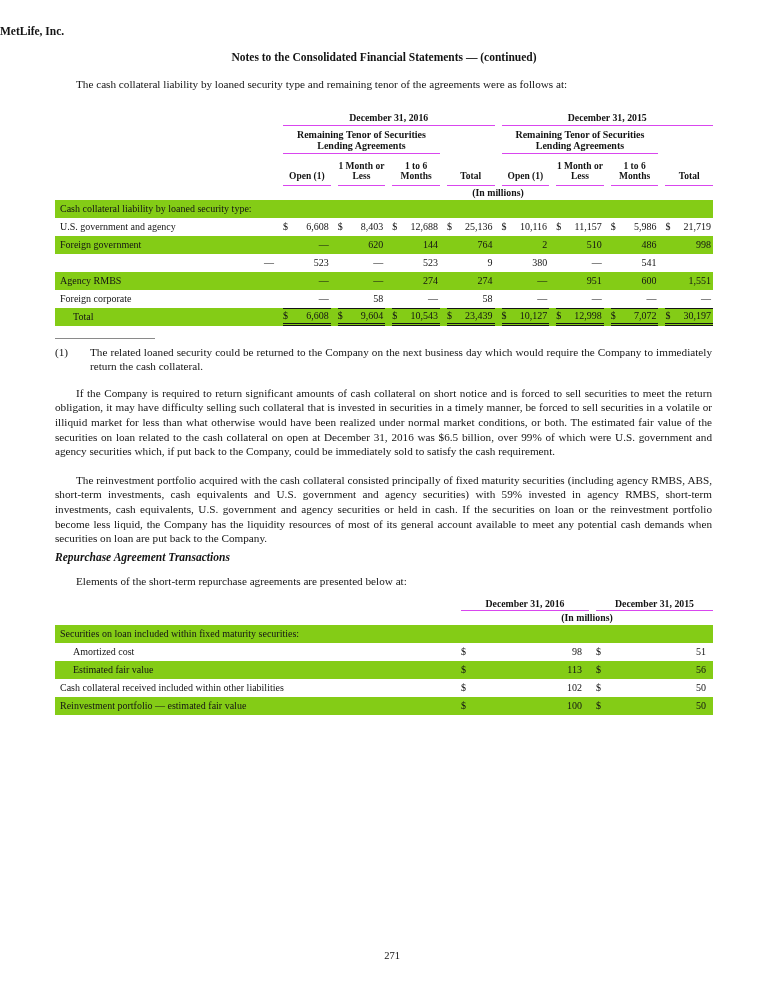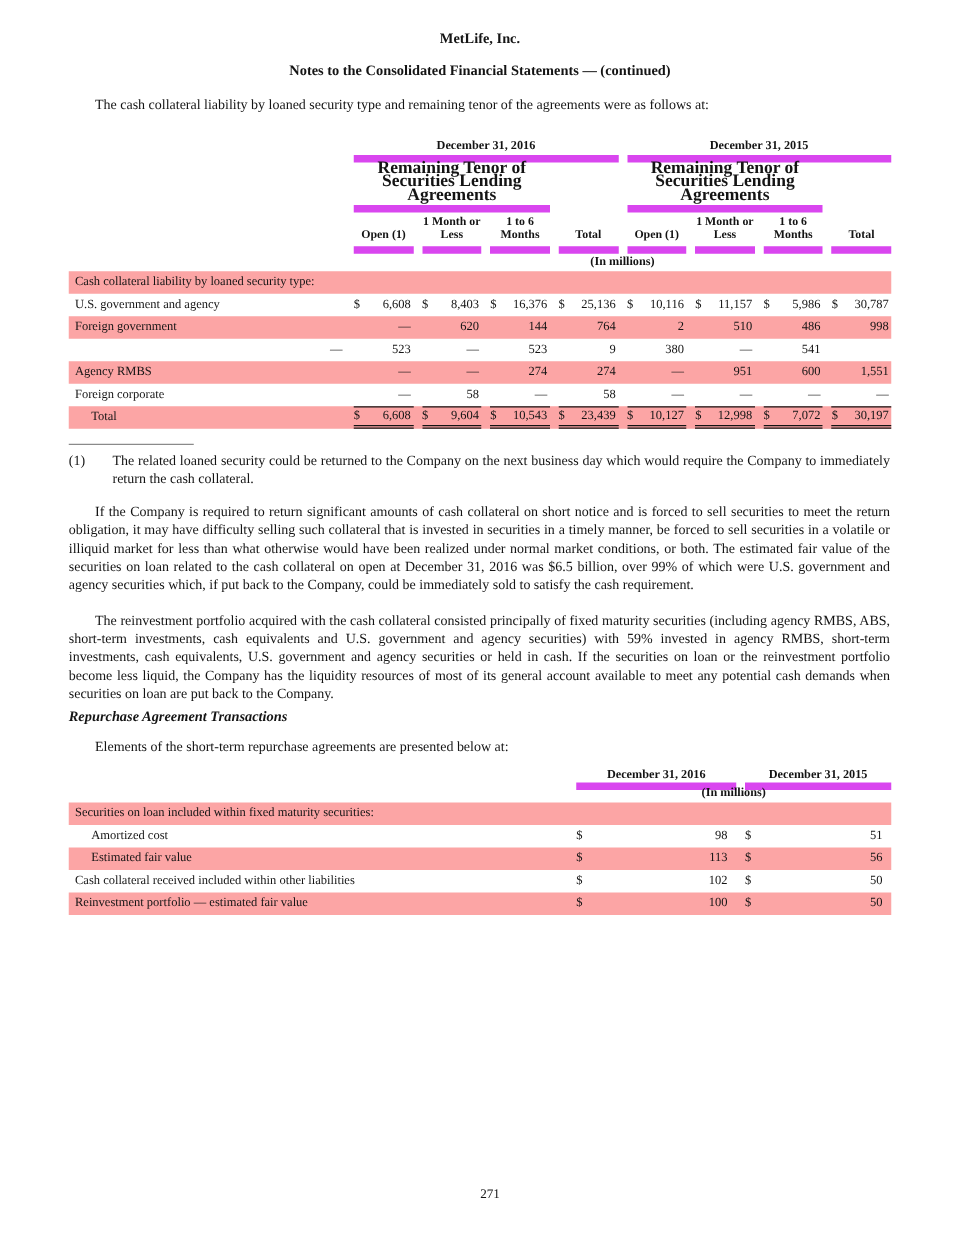--- a/index.html
+++ b/index.html
@@ -7,21 +7,21 @@
   body {
     width:768px; height:1004px;
     font-family:"Liberation Serif", serif;
     color:#141414;
     position:relative;
     overflow:hidden;
   }
   .page { position:relative; width:768px; height:1004px; }
 
   
-  .doc-title { padding-top:24px; text-align:center; font-weight:bold; font-size:11.5px; line-height:14px; }
+  .doc-title { padding-top:24px; font-weight:bold; font-size:11.5px; line-height:14px; }
   .doc-subtitle { margin-top:12px; text-align:center; font-weight:bold; font-size:11.5px; line-height:14px; }
   .section-heading { margin:10px 0 0 46px; font-weight:bold; font-size:11.5px; line-height:14px; }
   .sub-heading { margin:4px 0 0 55px; font-weight:bold; font-style:italic; font-size:11.5px; line-height:14px; }
 
   
   .para {
     margin-left:55px; margin-right:56px;
     font-size:11.2px; line-height:14.6px;
     text-align:justify; text-indent:21px;
   }
@@ -33,33 +33,33 @@
   
   .fn-rule { margin:12px 0 0 55px; width:100px; border-top:1px solid #8a8a8a; height:0; }
   .footnote {
     margin:6px 56px 0 55px; display:flex;
     font-size:11.2px; line-height:14.6px;
   }
   .fn-marker { width:35px; flex:0 0 35px; }
   .fn-text { flex:1; text-align:justify; }
 
   
-  .shade { background:#fca5a5; }
+  .shade { background:#84cc16; }
   .grp-head, .col-head, .units { font-weight:bold; text-align:center; }
-  .rule-b { border-bottom:6px solid #d946ef; }
+  .rule-b { border-bottom:1px solid #d946ef; }
 
   
   .t1 { margin:18px 0 0 55px; width:658px; font-size:10px; }
   .t1row { display:grid; grid-template-columns:221px repeat(8, 1fr); column-gap:7px; }
   .t1 .h1 { height:16px; align-items:end; }
   .t1 .h1 .grp-head { font-size:9.8px; line-height:14px; }
   .g16 { grid-column:2 / span 4; }
   .g15 { grid-column:6 / span 4; }
   .t1 .h2 { margin-top:3px; align-items:end; }
-  .t1 .h2 .grp-head { font-size:14px; line-height:11px; padding-bottom:2px; }
+  .t1 .h2 .grp-head { font-size:10px; line-height:11px; padding-bottom:2px; }
   .s16 { grid-column:2 / span 3; }
   .s15 { grid-column:6 / span 3; }
   .t1 .h3 { margin-top:3px; }
   .t1 .h3 .col-head {
     display:flex; align-items:flex-end; justify-content:center;
     font-size:9.5px; line-height:10.5px; padding-bottom:3px; min-height:29px;
   }
   .t1 .h4 { height:14px; }
   .t1 .units { grid-column:2 / span 8; font-size:9.8px; line-height:14px; }
   .trow { height:18px; line-height:18px; }
@@ -136,41 +136,41 @@
           <div class="cell">
             <span class="d">$</span>
             <span class="v">6,608</span>
           </div>
           <div class="cell">
             <span class="d">$</span>
             <span class="v">8,403</span>
           </div>
           <div class="cell">
             <span class="d">$</span>
-            <span class="v">16,376</span>
+            <span class="v">12,688</span>
           </div>
           <div class="cell">
             <span class="d">$</span>
             <span class="v">25,136</span>
           </div>
           <div class="cell">
             <span class="d">$</span>
             <span class="v">10,116</span>
           </div>
           <div class="cell">
             <span class="d">$</span>
             <span class="v">11,157</span>
           </div>
           <div class="cell">
             <span class="d">$</span>
             <span class="v">5,986</span>
           </div>
           <div class="cell">
             <span class="d">$</span>
-            <span class="v">30,787</span>
+            <span class="v">21,719</span>
           </div>
         </div>
         <div class="t1row trow shade">
           <div class="lbl">Foreign government</div>
           <div class="cell">
             <span class="v">—</span>
           </div>
           <div class="cell">
             <span class="v">620</span>
           </div>

